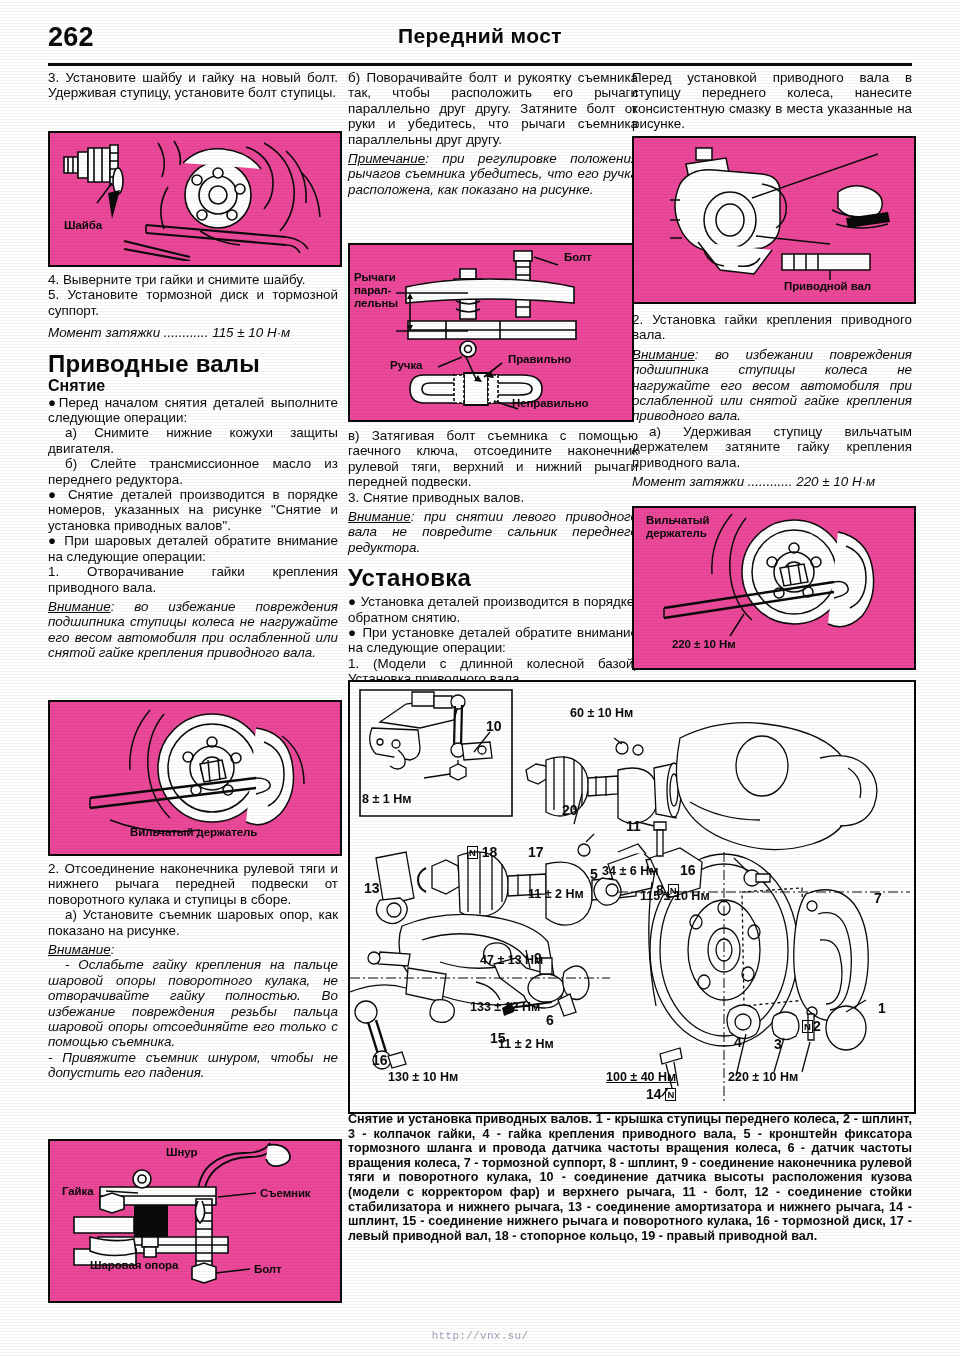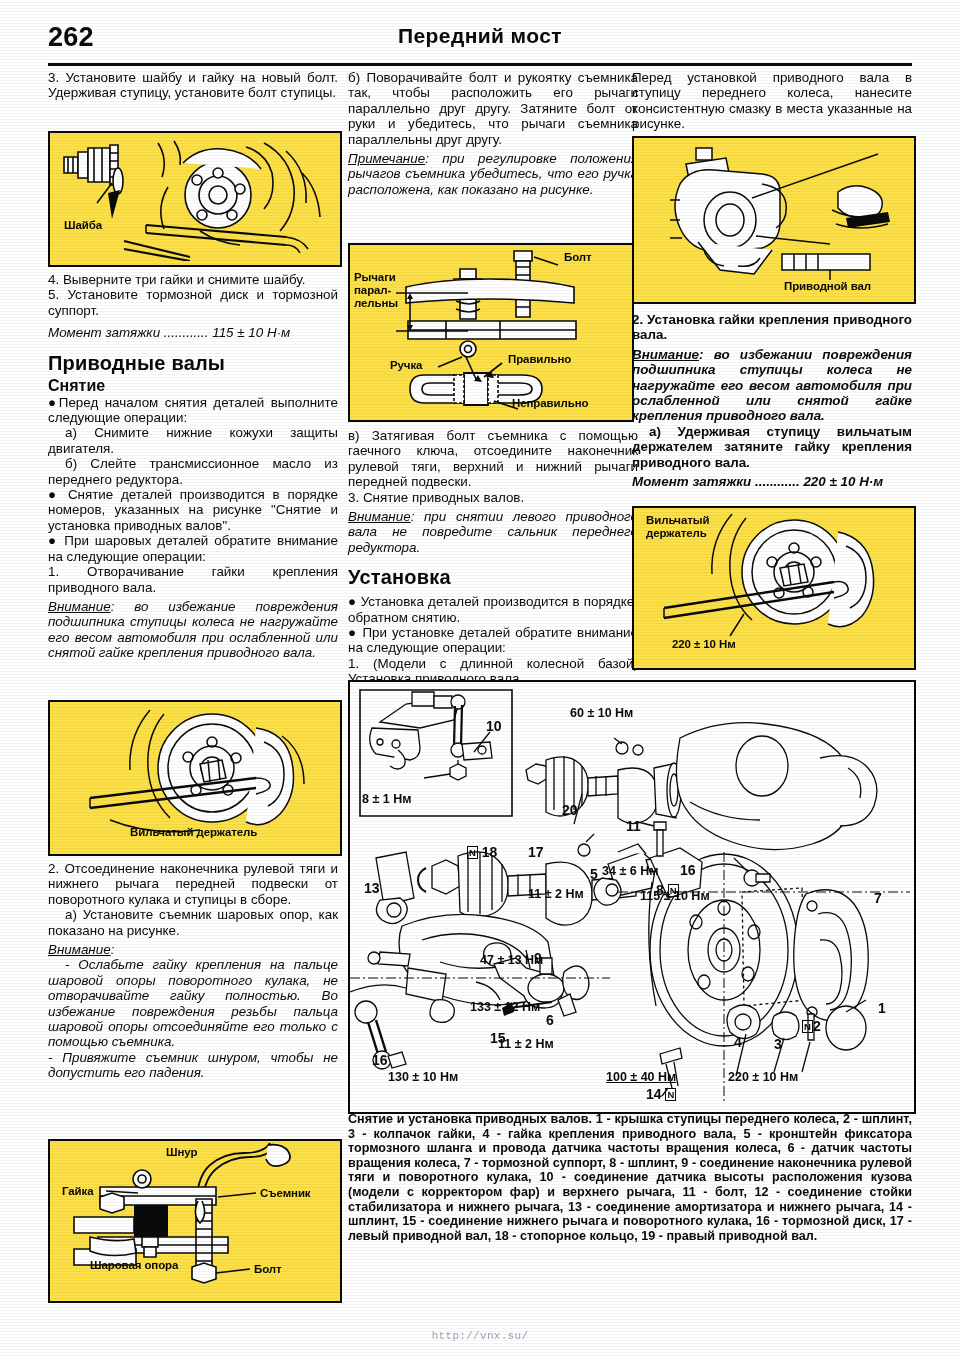--- a/index.html
+++ b/index.html
@@ -22,29 +22,29 @@
   
   .col{position:absolute;width:290px;}
   .c1{left:48px;}
   .c2{left:348px;}
   .c3{left:632px;}
 
   p.t{margin:0 0 0 0;font-size:13.4px;line-height:15.4px;text-align:justify;
       text-justify:inter-word;letter-spacing:0px;}
   p.t.ital{font-style:italic;}
   p.ind{text-indent:17px;}
-  .h1{font-size:20px;font-weight:bold;margin:0;line-height:25px;letter-spacing:.2px;}
+  .h1{font-size:24px;font-weight:bold;margin:0;line-height:25px;letter-spacing:.2px;}
   .h2{font-size:16px;font-weight:bold;margin:0;line-height:19px;}
   .u{text-decoration:underline;font-style:italic;}
   .gap4{height:4px;}
   .gap7{height:7px;}
   .gap10{height:10px;}
 
   
-  .fig{position:absolute;border:2px solid #0a0a0a;background:#fde047;overflow:hidden;}
+  .fig{position:absolute;border:2px solid #0a0a0a;background:#ec4899;overflow:hidden;}
   .fig svg{display:block;}
   .lbl{position:absolute;font-size:11.5px;font-weight:bold;white-space:nowrap;letter-spacing:-.1px;}
   .dlbl{position:absolute;font-size:12.5px;font-weight:bold;white-space:nowrap;}
   .dnum{position:absolute;font-size:14px;font-weight:bold;white-space:nowrap;}
 
   
   .bigbox{position:absolute;left:348px;top:680px;width:564px;height:430px;
           border:2px solid #0a0a0a;background:#fff;overflow:hidden;}
   .capbox{position:absolute;left:348px;top:1112px;width:564px;}
   .cap{font-size:12.6px;line-height:14.6px;font-weight:bold;text-align:justify;margin:0;}
@@ -349,21 +349,21 @@
 
       <g>
         <path d="M148 116 L236 116 L236 132 L148 132 Z" fill="#fff"></path>
         <path d="M160 116 v16 M172 116 v16 M184 116 v16"></path>
       </g>
       <line x1="196" y1="132" x2="196" y2="142"></line>
     </svg>
     <span class="lbl" style="left:150px;top:142px;">Приводной вал</span>
   </div>
 
-  <div class="col c3" style="top:312px;width:280px;font-weight:bold;">
+  <div class="col c3" style="top:312px;width:280px;">
     <p class="t">2. Установка гайки крепления приводного вала.</p>
     <div class="gap4"></div>
     <p class="t ital"><span class="u">Внимание</span><span>: во избежании повреждения подшипника ступицы колеса не нагружайте его весом автомобиля при ослабленной или снятой гайке крепления приводного вала.</span></p>
     <p class="t ind">а) Удерживая ступицу вильчатым держателем затяните гайку крепления приводного вала.</p>
     <div class="gap4"></div>
     <p class="t ital">Момент затяжки ............ 220 ± 10 Н·м</p>
   </div>
 
   <div class="fig" style="left:632px;top:506px;width:280px;height:160px;">
     <svg width="276" height="156" viewBox="0 0 276 156" fill="none" stroke="#0a0a0a" stroke-width="1.5">

